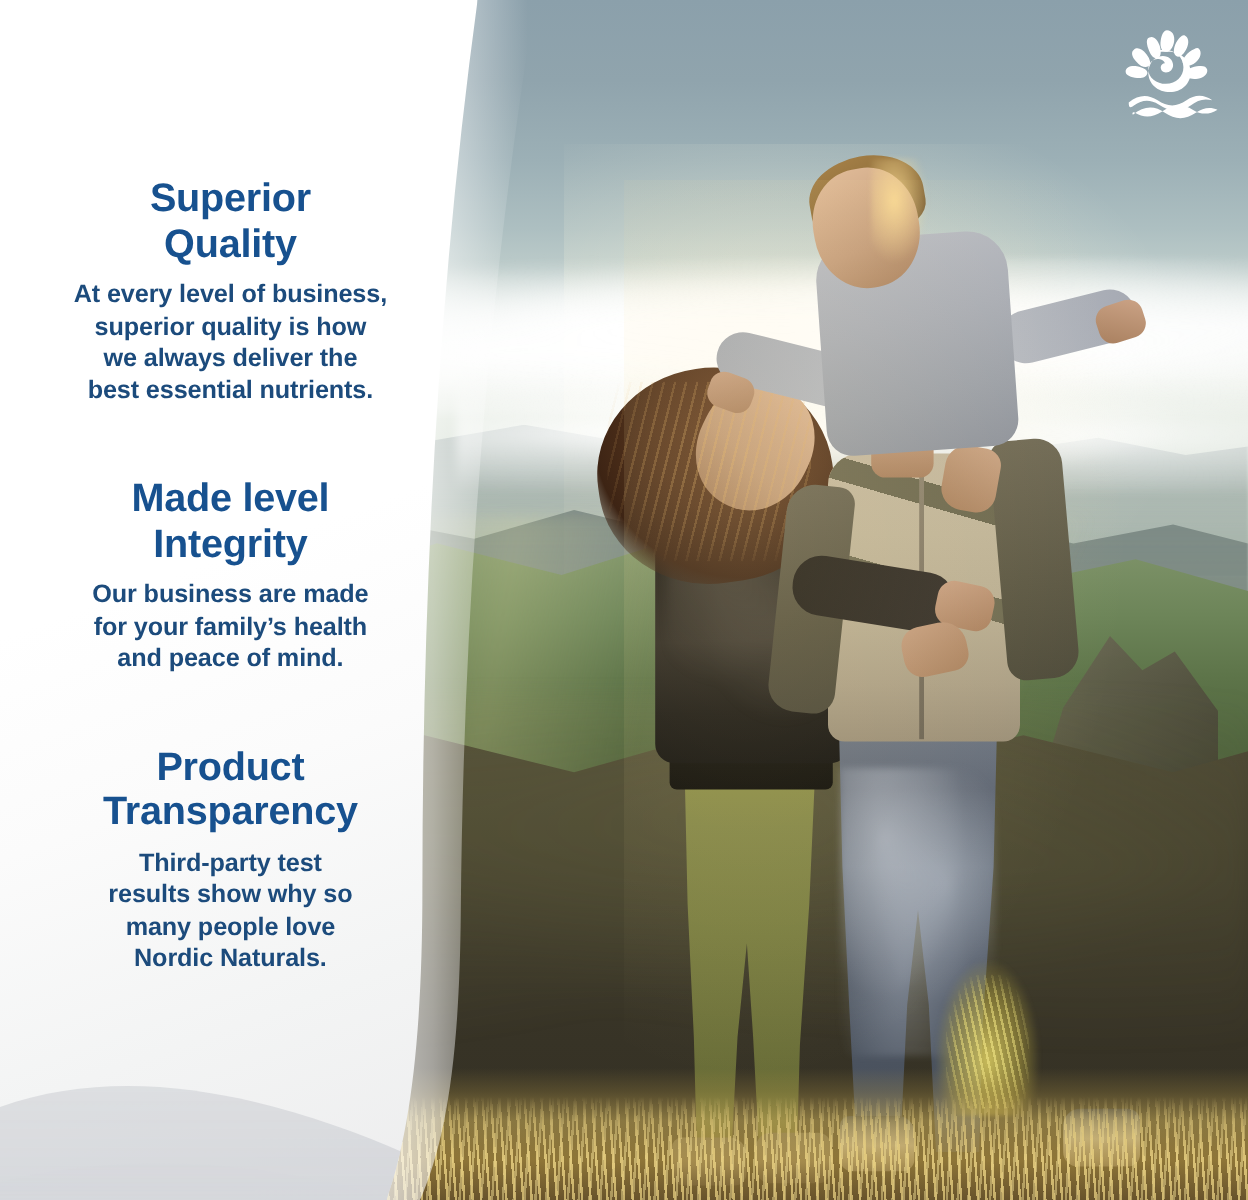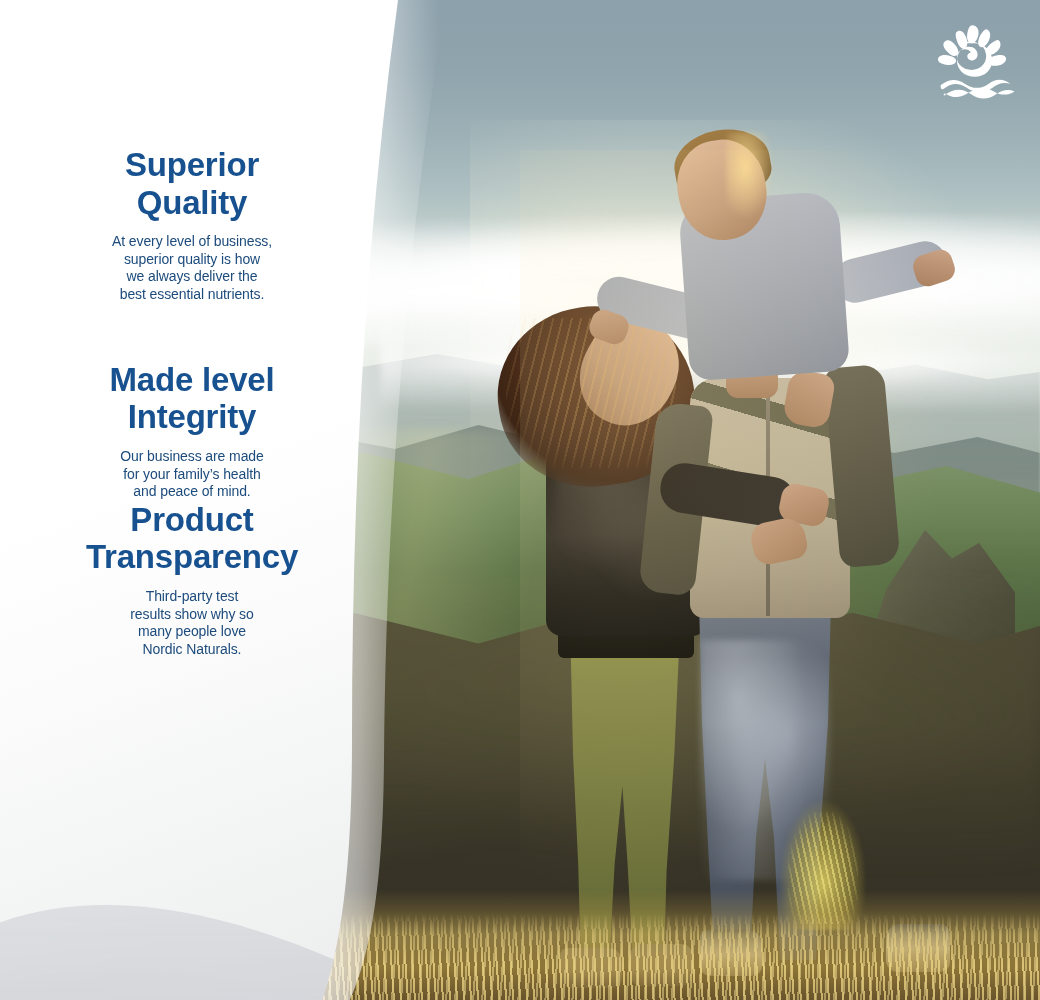--- a/index.html
+++ b/index.html
@@ -393,27 +393,27 @@
     padding:0 44px 0 24px;
   }
   .block{ text-align:center; }
   .block h2{
     font-size:33px; line-height:1.14; font-weight:bold;
     color:#17518f; letter-spacing:-.2px;
     white-space:pre-line;
   }
   .block p{
     margin-top:12px;
-    font-size:14px; line-height:1.26; font-weight:normal;
+    font-size:21px; line-height:1.26; font-weight:bold;
     color:#1c4b7c; letter-spacing:-.1px;
     white-space:pre-line;
   }
   #block-quality{ margin-top:146px; }
   #block-integrity{ margin-top:57px; }
-  #block-transparency{ }
+  #block-transparency{ margin-top:57px; }
 </style>
 </head>
 <body>
 
 <div id="stage">
 
   <div class="photo">
     <div class="sky"></div>
     <div class="sunglow"></div>
     <div class="ridge-far"></div>

